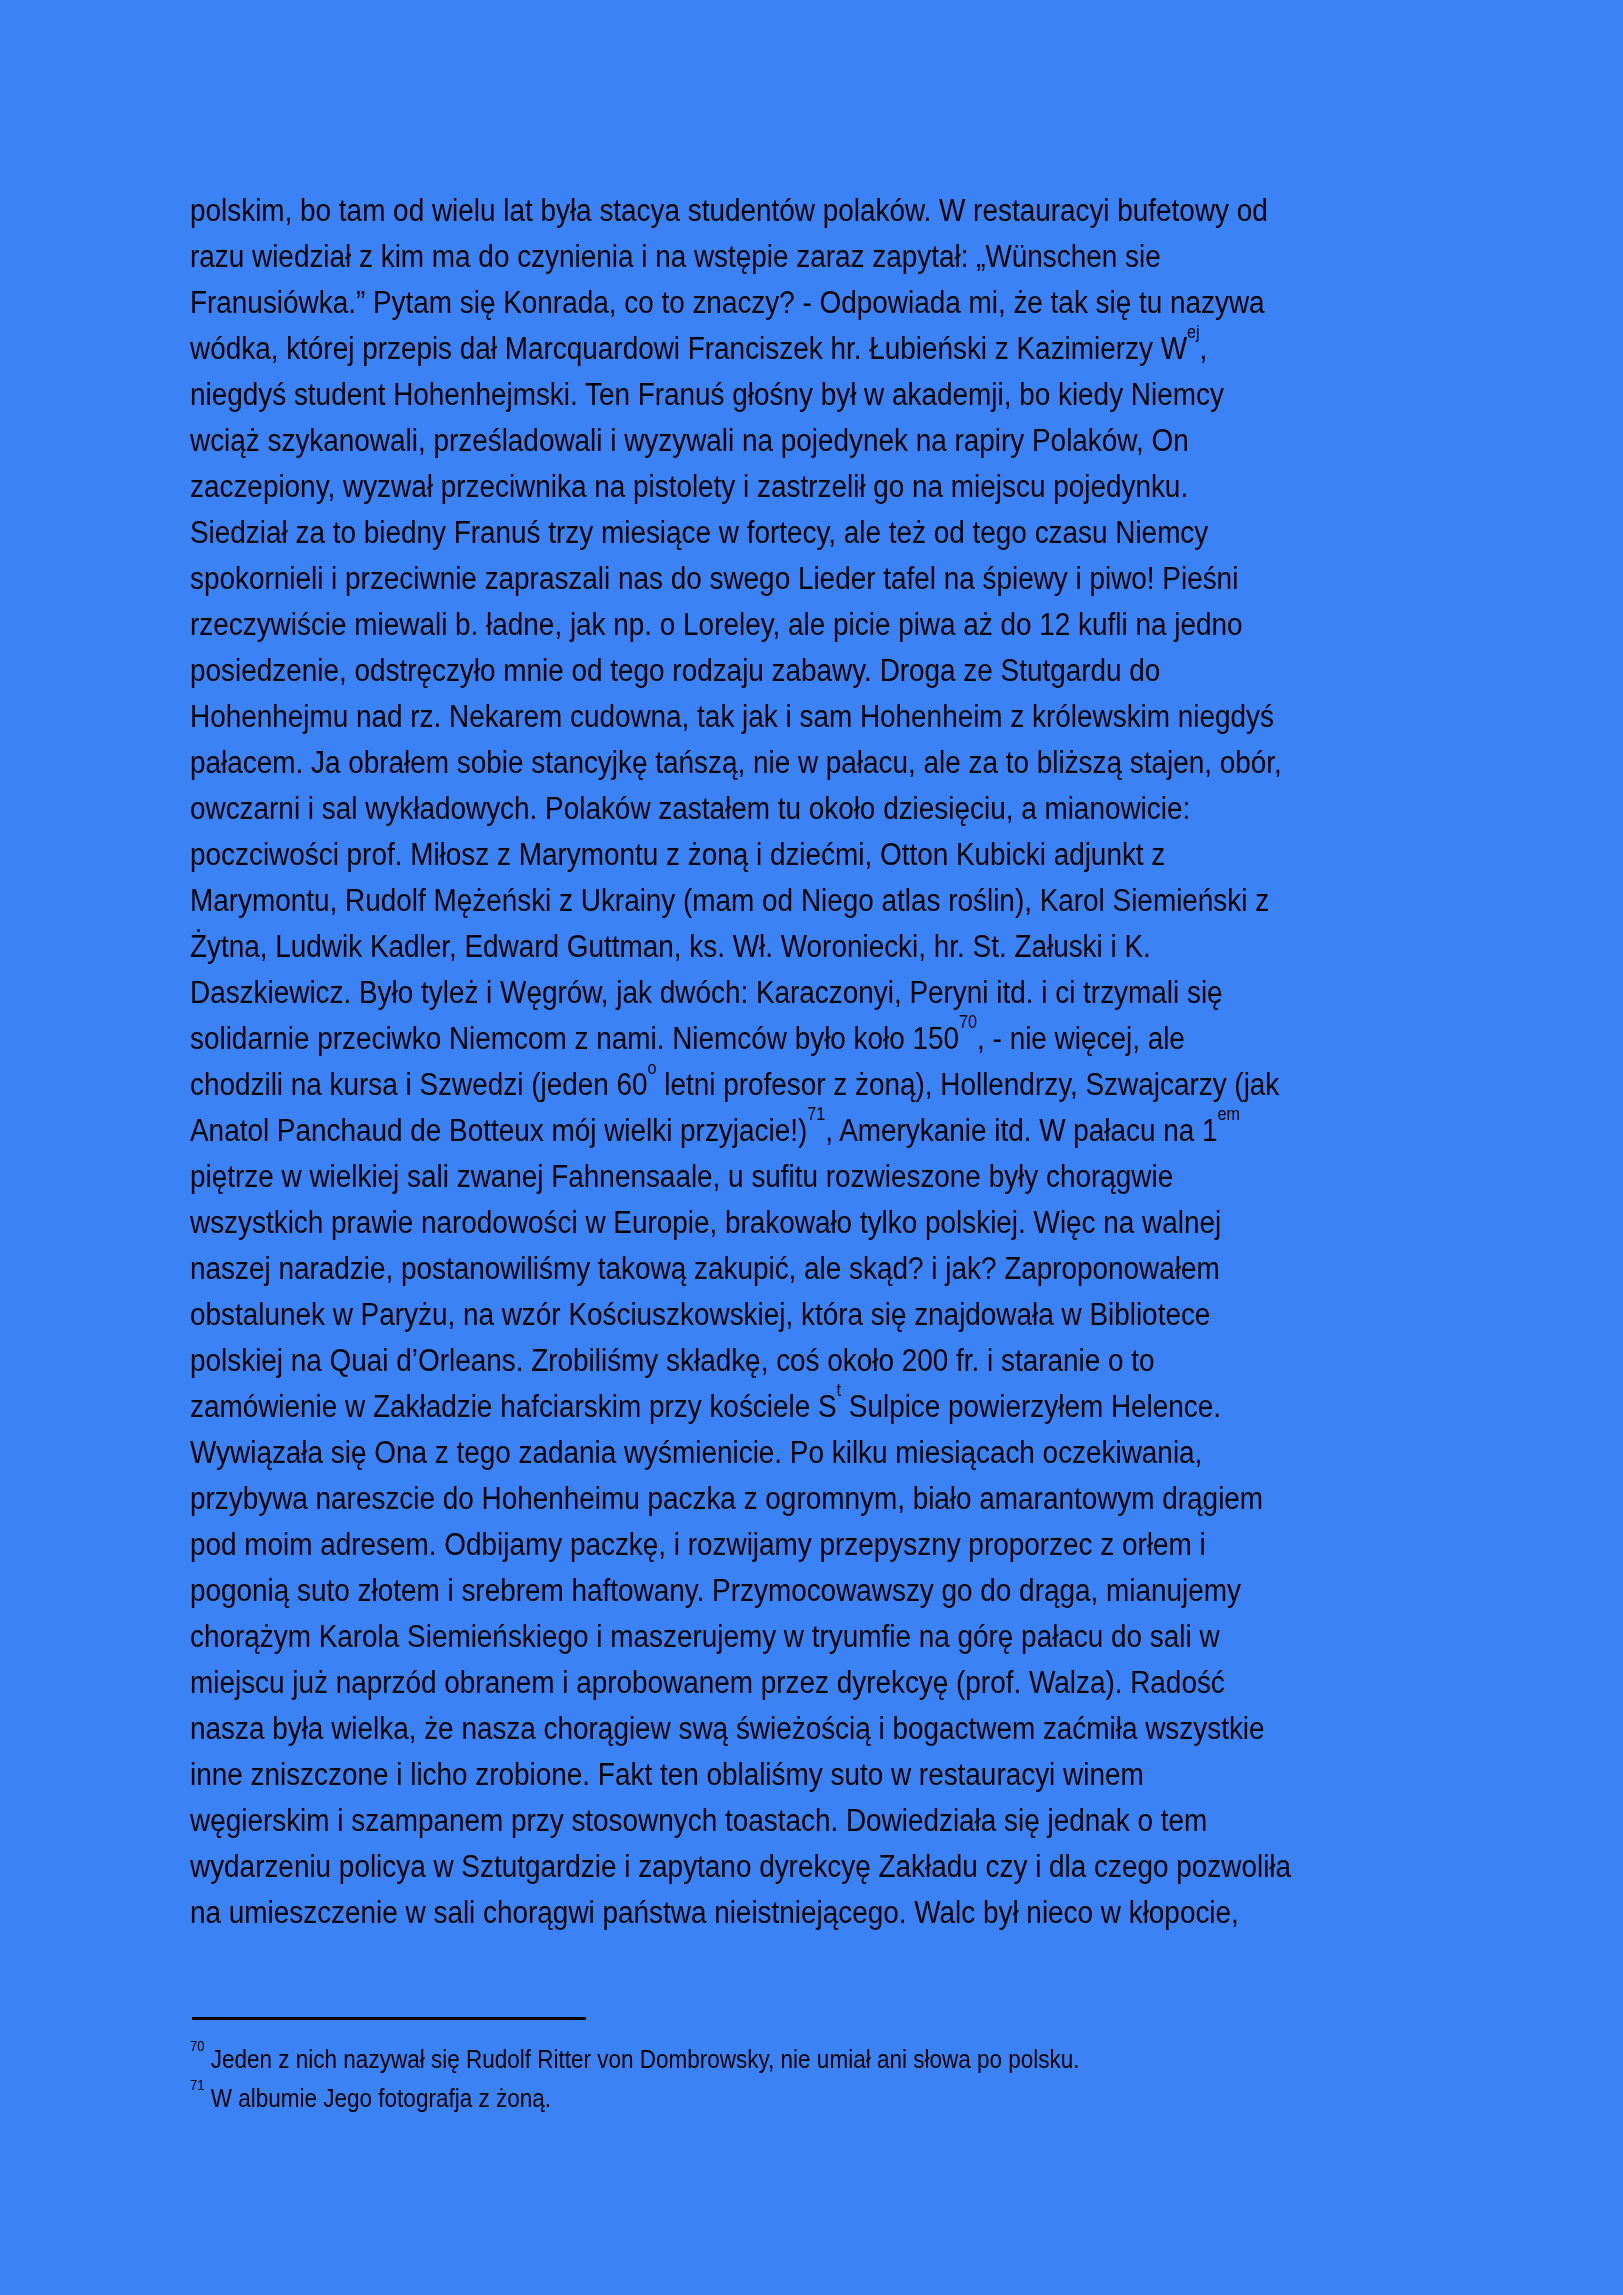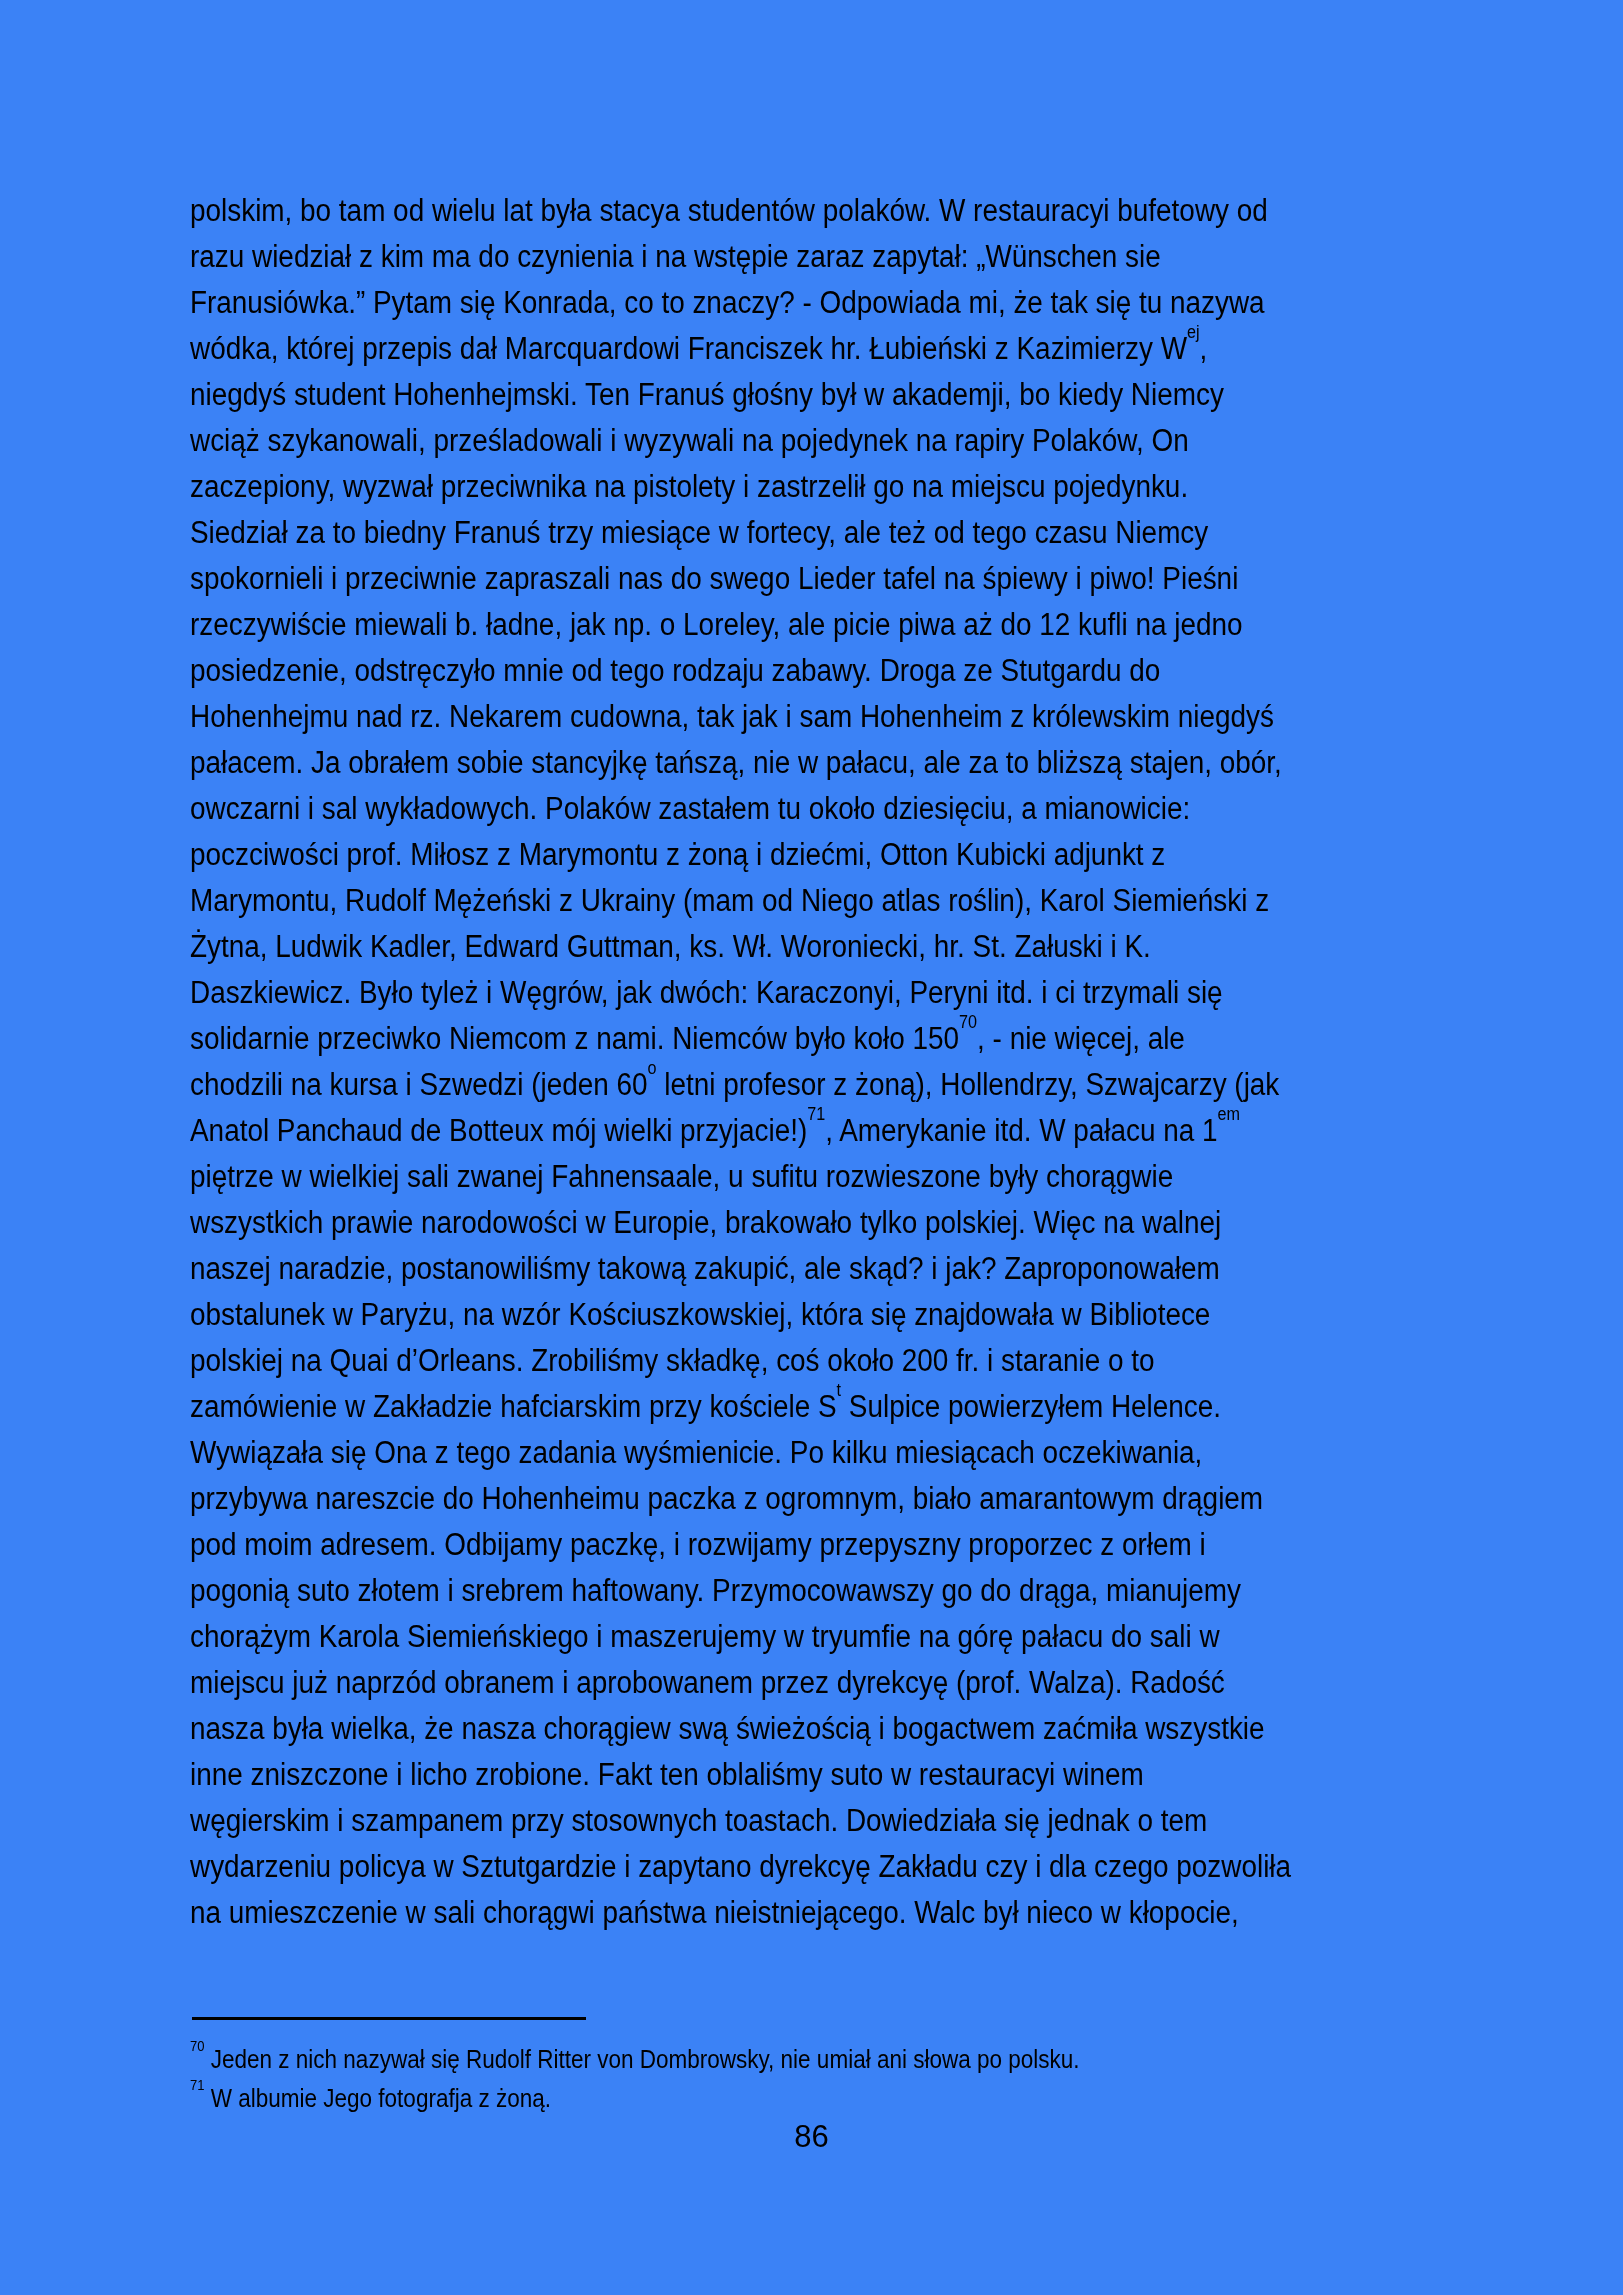--- a/index.html
+++ b/index.html
@@ -102,15 +102,14 @@
       <div class="line">inne zniszczone i licho zrobione. Fakt ten oblaliśmy suto w restauracyi winem</div>
       <div class="line">węgierskim i szampanem przy stosownych toastach. Dowiedziała się jednak o tem</div>
       <div class="line">wydarzeniu policya w Sztutgardzie i zapytano dyrekcyę Zakładu czy i dla czego pozwoliła</div>
       <div class="line">na umieszczenie w sali chorągwi państwa nieistniejącego. Walc był nieco w kłopocie,</div>
     </div>
   <div class="footnote-separator"></div>
   <div class="footnotes">
       <div class="footnote"><sup>70</sup> Jeden z nich nazywał się Rudolf Ritter von Dombrowsky, nie umiał ani słowa po polsku.</div>
       <div class="footnote"><sup>71</sup> W albumie Jego fotografja z żoną.</div>
     </div>
-  <div class="page-number">86</div>
 </div>
 
 
 </body></html>

